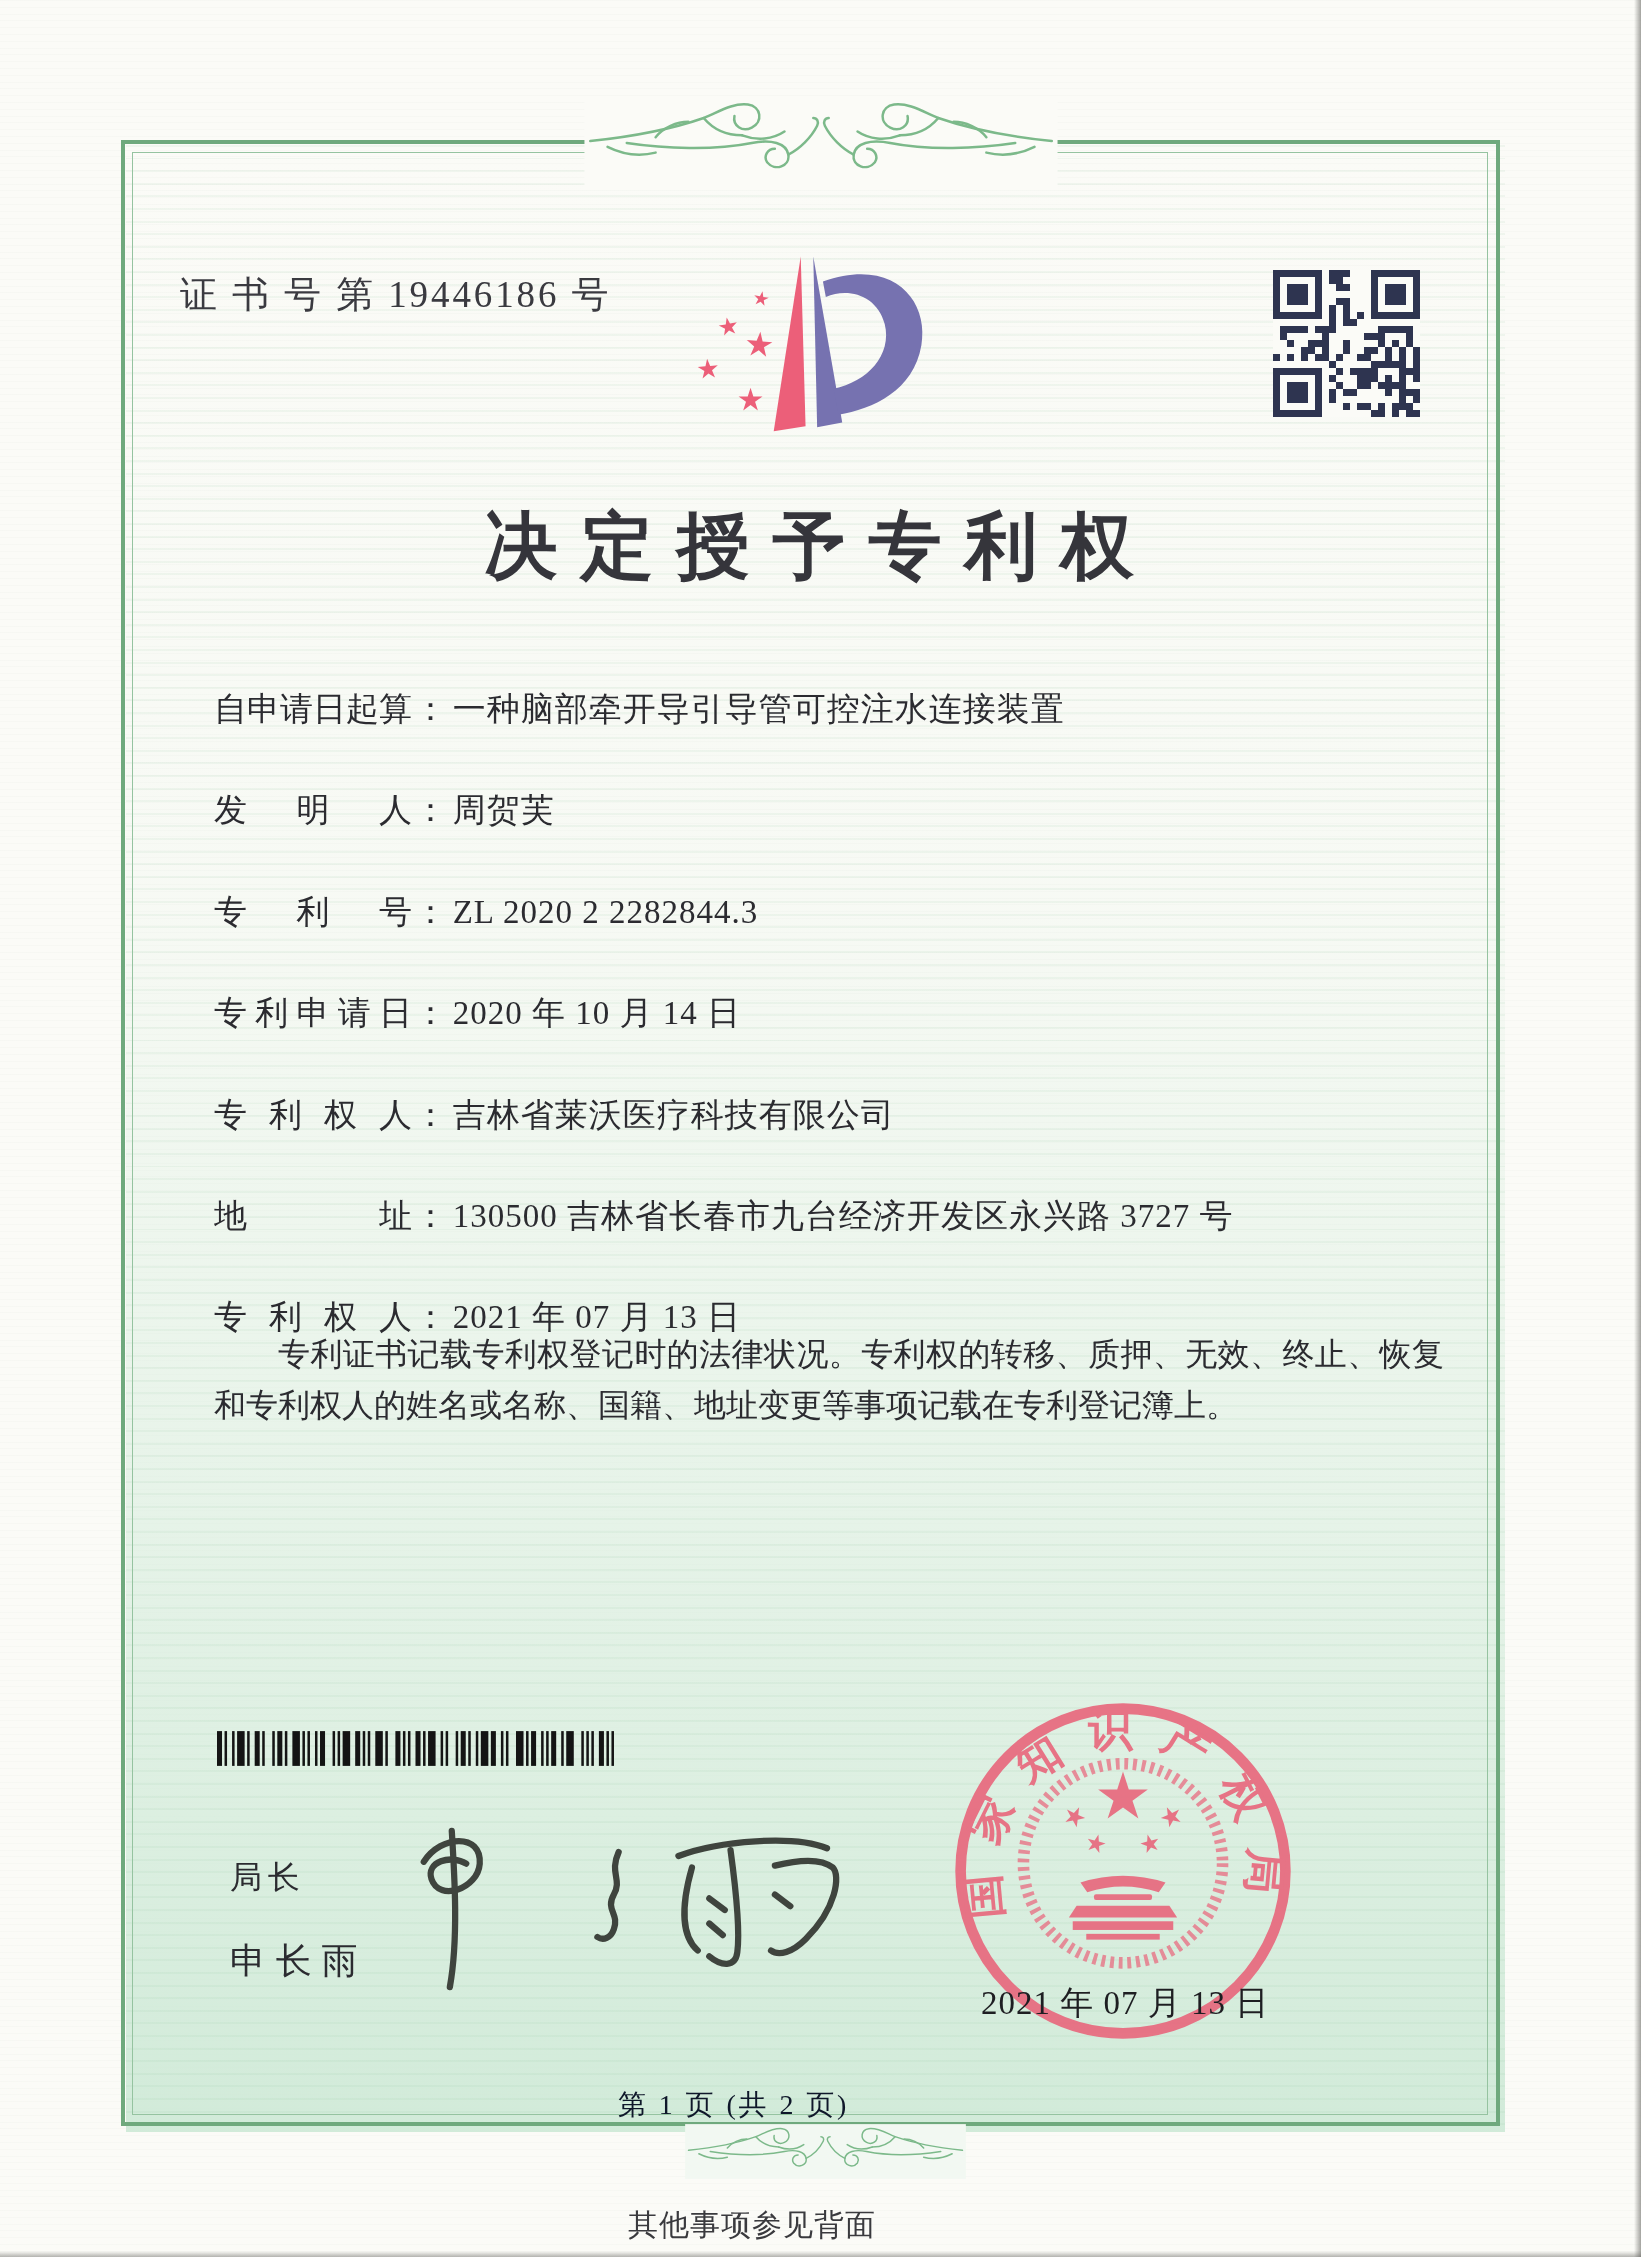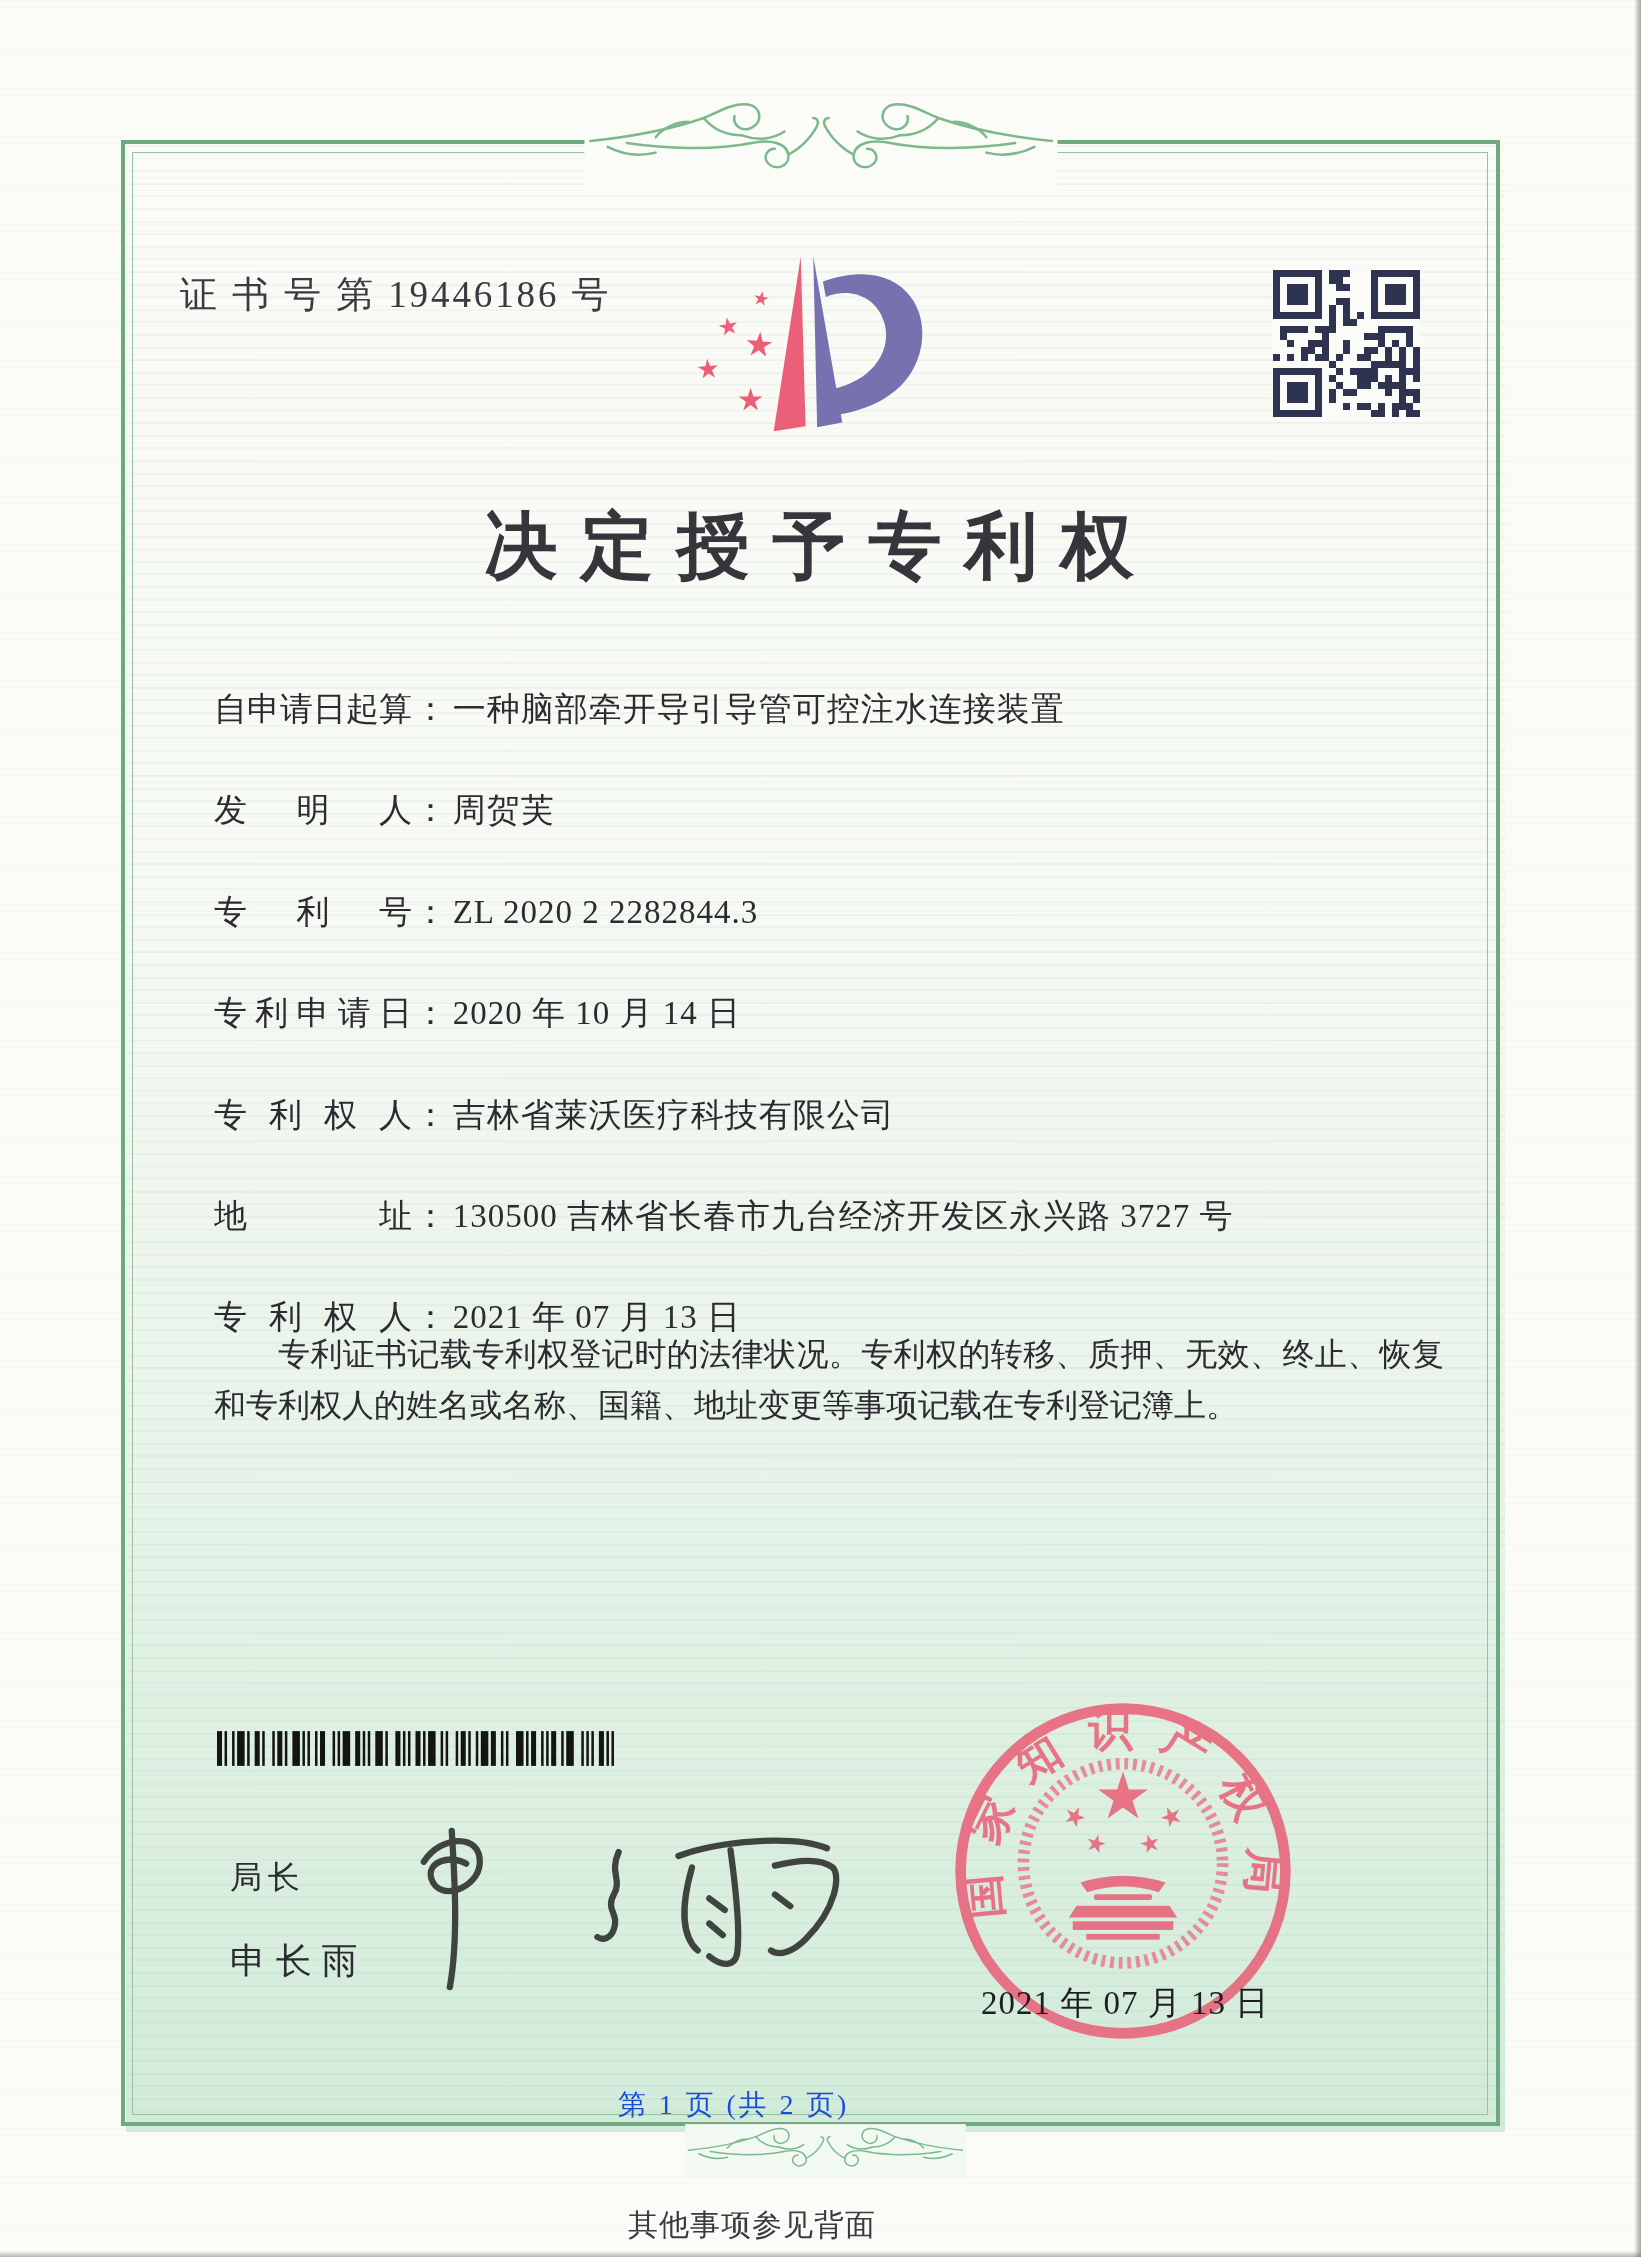--- a/index.html
+++ b/index.html
@@ -32,21 +32,21 @@
   .fcolon{display:inline-block;margin:0 5.8px 0 1.9px;}
   .fvalue{letter-spacing:1px;}
   .fcol2{position:absolute;left:597px;top:0;white-space:nowrap;}
   .body-text{left:214px;top:1329px;width:1230px;font-size:32px;line-height:51px;
     text-align:justify;color:#2b2b30;}
   .body-text p{margin:0;text-indent:2em;}
   .director-title{left:230px;top:1856px;font-size:32px;letter-spacing:5.8px;}
   .director-name{left:230px;top:1937px;font-size:36px;letter-spacing:9.7px;}
   .seal-date{left:980px;top:1981px;width:290px;text-align:center;
     font-size:33px;color:#1e1e22;letter-spacing:1px;}
-  .page-footer{left:618px;top:2086px;font-size:28px;letter-spacing:2.9px;color:#1d4ed8;}
+  .page-footer{left:618px;top:2086px;font-size:28px;letter-spacing:2.9px;color:#0f172a;}
   .back-note{left:628px;top:2205px;font-size:30px;letter-spacing:1px;color:#3a3a3e;}
   svg{position:absolute;overflow:visible;}
   .edge-r{position:absolute;right:0;top:0;width:6.8px;height:100%;
     background:linear-gradient(90deg,rgba(0,0,0,0),rgba(90,90,86,0.55));}
   .edge-b{position:absolute;left:0;bottom:0;width:100%;height:5.8px;
     background:linear-gradient(180deg,rgba(0,0,0,0),rgba(90,90,86,0.45));}
 </style>
 </head>
 <body>
 

